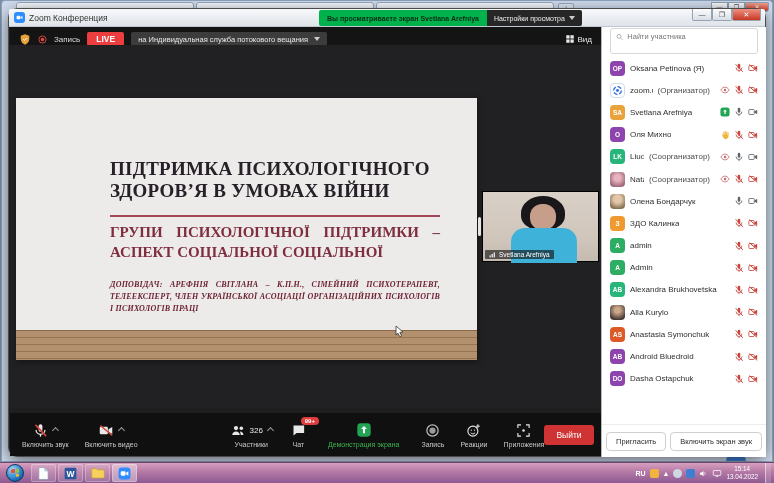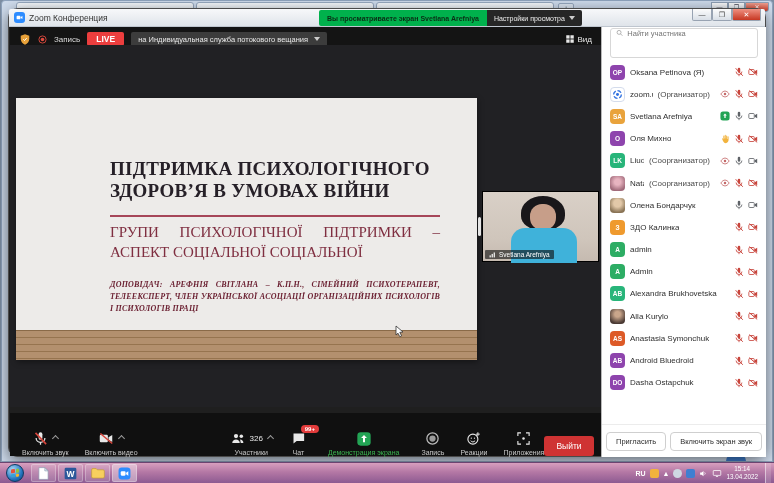--- a/index.html
+++ b/index.html
@@ -36,51 +36,51 @@
   .streamdd{background:#3c3c3c;color:#e8e8e8;font-size:7.5px;padding:3px 7px;border-radius:2px;display:flex;align-items:center;gap:6px;white-space:nowrap}
   .caret-down{width:0;height:0;border-left:3px solid transparent;border-right:3px solid transparent;border-top:4px solid #ccc}
   .viewbtn{margin-left:auto;display:flex;align-items:center;gap:3px;color:#e8e8e8;font-size:8px}
 
   
   .mainarea{position:absolute;left:1px;top:36px;width:591px;height:362px;background:#212124;overflow:hidden}
   .slide{position:absolute;left:6px;top:53px;width:461px;height:262px;background:#edebe9;box-shadow:1px 2px 6px rgba(0,0,0,.4)}
   .slide-inner{position:absolute;left:94px;top:60px;width:330px}
   .s-title{font-family:"Liberation Serif","DejaVu Serif",serif;font-weight:bold;font-size:19px;line-height:1.16;color:#262028;letter-spacing:.3px}
   .s-rule{height:2px;background:#a64659;margin-top:13px}
-  .s-sub{font-family:"Liberation Serif","DejaVu Serif",serif;font-weight:normal;font-size:15px;line-height:1.32;color:#7f2e40;margin-top:6px}
+  .s-sub{font-family:"Liberation Serif","DejaVu Serif",serif;font-weight:bold;font-size:15px;line-height:1.32;color:#7f2e40;margin-top:6px}
   .s-sub .j{text-align:justify;text-align-last:justify}
   .s-speaker{font-family:"Liberation Serif","DejaVu Serif",serif;font-weight:bold;font-style:italic;font-size:8px;line-height:1.55;color:#6d2334;margin-top:16px;text-align:justify;letter-spacing:.2px}
   .floor{position:absolute;left:0;bottom:0;width:100%;height:30px;background:repeating-linear-gradient(180deg,#b3906e 0 6px,#96744f 6px 7px);border-top:1px solid #8a6a48}
   .cursor{position:absolute;left:385px;top:280px}
 
   
   .vthumb{position:absolute;left:472px;top:146px;width:117px;height:71px;background:#0c0c0c;border:1px solid #000}
   .vwall{position:absolute;inset:0;background:linear-gradient(180deg,#d9d0c7 0%,#cfc5bb 70%,#c5bab0 100%)}
   .vhair{position:absolute;left:38px;top:4px;width:44px;height:34px;border-radius:50% 50% 42% 42%;background:#19171a}
   .vface{position:absolute;left:47px;top:12px;width:26px;height:26px;border-radius:46%;background:#c79e89}
   .vbody{position:absolute;left:28px;top:36px;width:66px;height:35px;border-radius:14px 14px 0 0;background:#3fb2da}
   .vlabel{position:absolute;left:2px;bottom:2px;background:rgba(15,15,15,.62);color:#fff;font-size:6.5px;padding:1px 4px;display:flex;align-items:center;gap:3px;border-radius:1px;white-space:nowrap}
   .vhandle{position:absolute;left:-5px;top:25px;width:3px;height:19px;background:#e5e5e5;border-radius:2px}
 
   
-  .bottombar{position:absolute;left:1px;top:404px;width:591px;height:43px;background:#101010;display:flex;align-items:flex-end;padding:0 12px}
+  .bottombar{position:absolute;left:1px;top:404px;width:591px;height:43px;background:#101010;display:flex;align-items:center;padding:0 12px}
   .tbtn{display:flex;flex-direction:column;align-items:center;gap:2px;color:#c9c9c9;font-size:7px;white-space:nowrap}
   .ticon{height:17px;display:flex;align-items:center;gap:3px}
   .chev{width:5px;height:5px;border-left:1.4px solid #9a9a9a;border-top:1.4px solid #9a9a9a;transform:rotate(45deg);margin-left:2px}
   .cnt{color:#e8e8e8;font-size:8px}
   .chatwrap{position:relative}
   .badge99{position:absolute;top:-5px;right:-13px;background:#e23b3b;color:#fff;font-size:6px;font-weight:bold;padding:1px 4px;border-radius:7px}
   .sharelbl{color:#3cb450}
   .leave{margin-left:auto;background:#cf3333;color:#fff;font-size:8.5px;font-weight:normal;border:none;border-radius:3px;padding:5px 12px}
 
   
   .panel{position:absolute;left:592px;top:18px;width:165px;height:430px;background:#fff;border-left:1px solid #b9b9b9;display:flex;flex-direction:column}
   .phead{height:25px;display:flex;align-items:center;justify-content:center;position:relative;font-size:9.5px;font-weight:bold;color:#1f1f1f;flex:none}
   .pcollapse{position:absolute;left:9px;top:9px;width:6px;height:6px;border-left:1.5px solid #666;border-bottom:1.5px solid #666;transform:rotate(-45deg)}
-  .psearch{margin:1px 8px 3px;height:30px;border:1px solid #d7d7d7;border-radius:3px;display:flex;align-items:flex-start;padding:0 5px;gap:4px;flex:none;background:#fff}
+  .psearch{margin:1px 8px 3px;height:14px;border:1px solid #d7d7d7;border-radius:3px;display:flex;align-items:flex-end;padding:12px 5px;gap:4px;flex:none;background:#fff}
   .psearch input{border:none;outline:none;width:100%;font-size:7.5px;color:#555;background:transparent}
   .plist{flex:1;overflow:hidden}
   .prow{height:22.2px;display:flex;align-items:center;padding:0 8px;gap:5px;font-size:8px;color:#2e2e2e}
   .pav{width:15px;height:15px;border-radius:4px;color:#fff;font-size:6.5px;font-weight:bold;display:flex;align-items:center;justify-content:center;flex:none;overflow:hidden}
   .pname{white-space:nowrap;overflow:hidden}
   .prole{white-space:nowrap;color:#4a4a4a}
   .pspacer{flex:1}
   .picons{display:flex;gap:4px;align-items:center;flex:none}
   .ri{width:10px;height:10px;display:block}
   .pfoot{height:33px;border-top:1px solid #ececec;display:flex;align-items:center;justify-content:space-evenly;flex:none}

